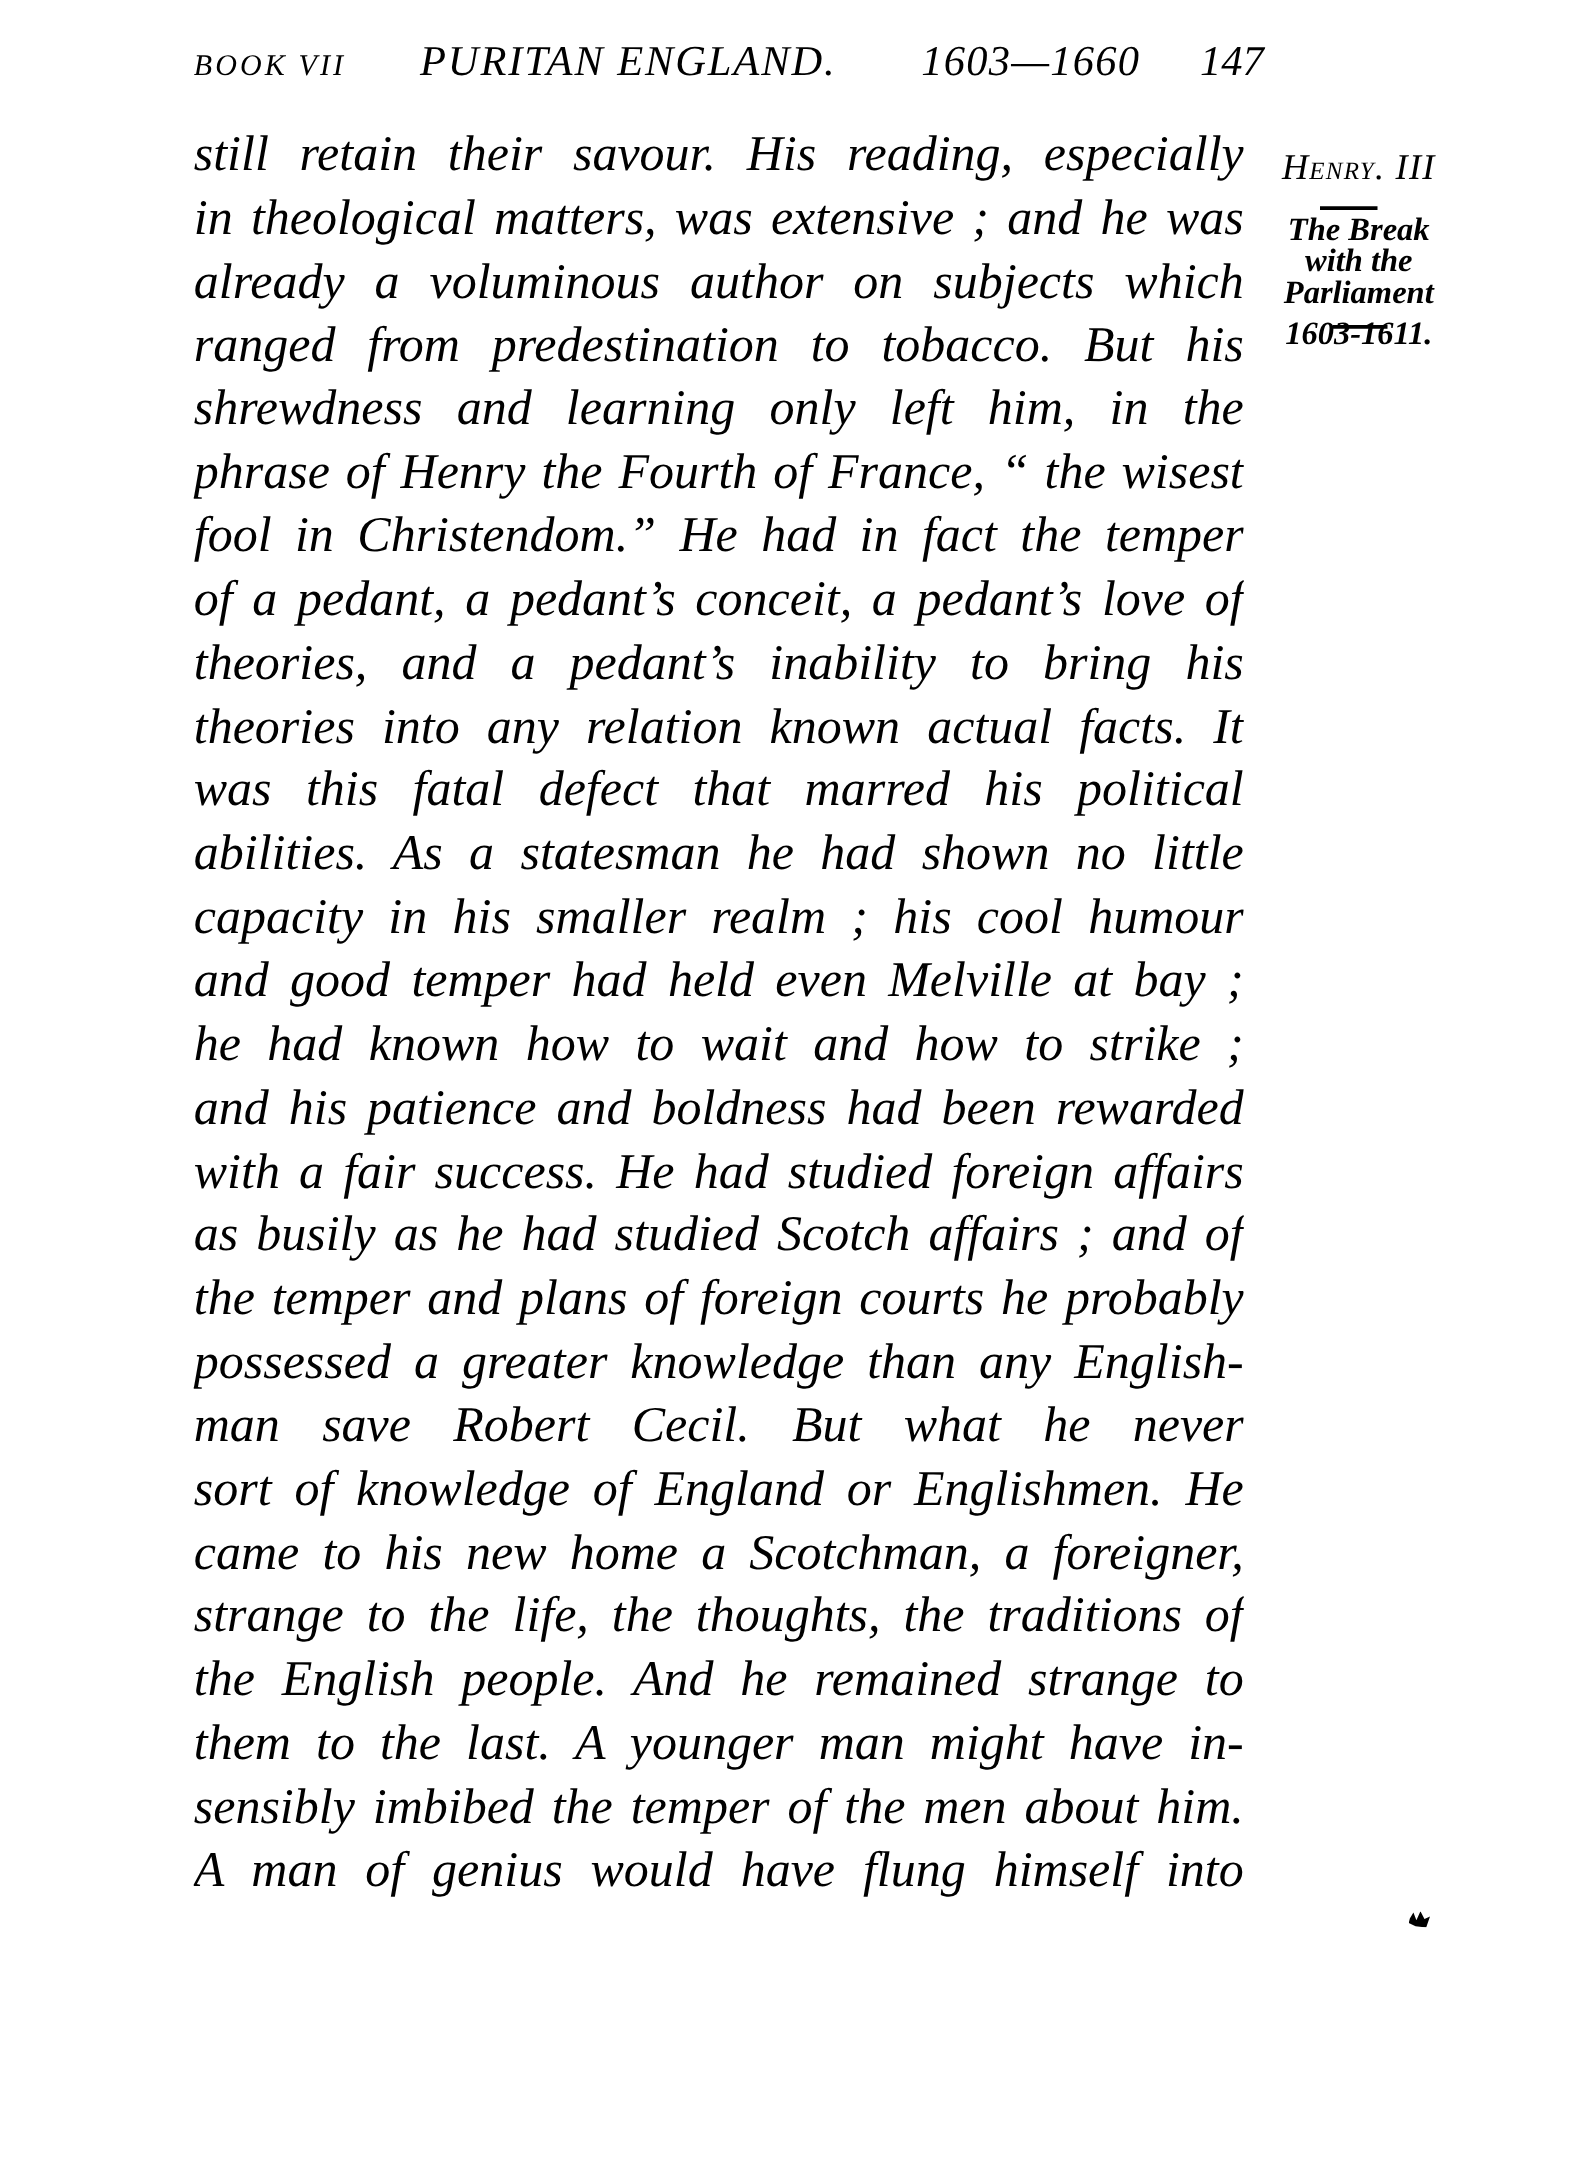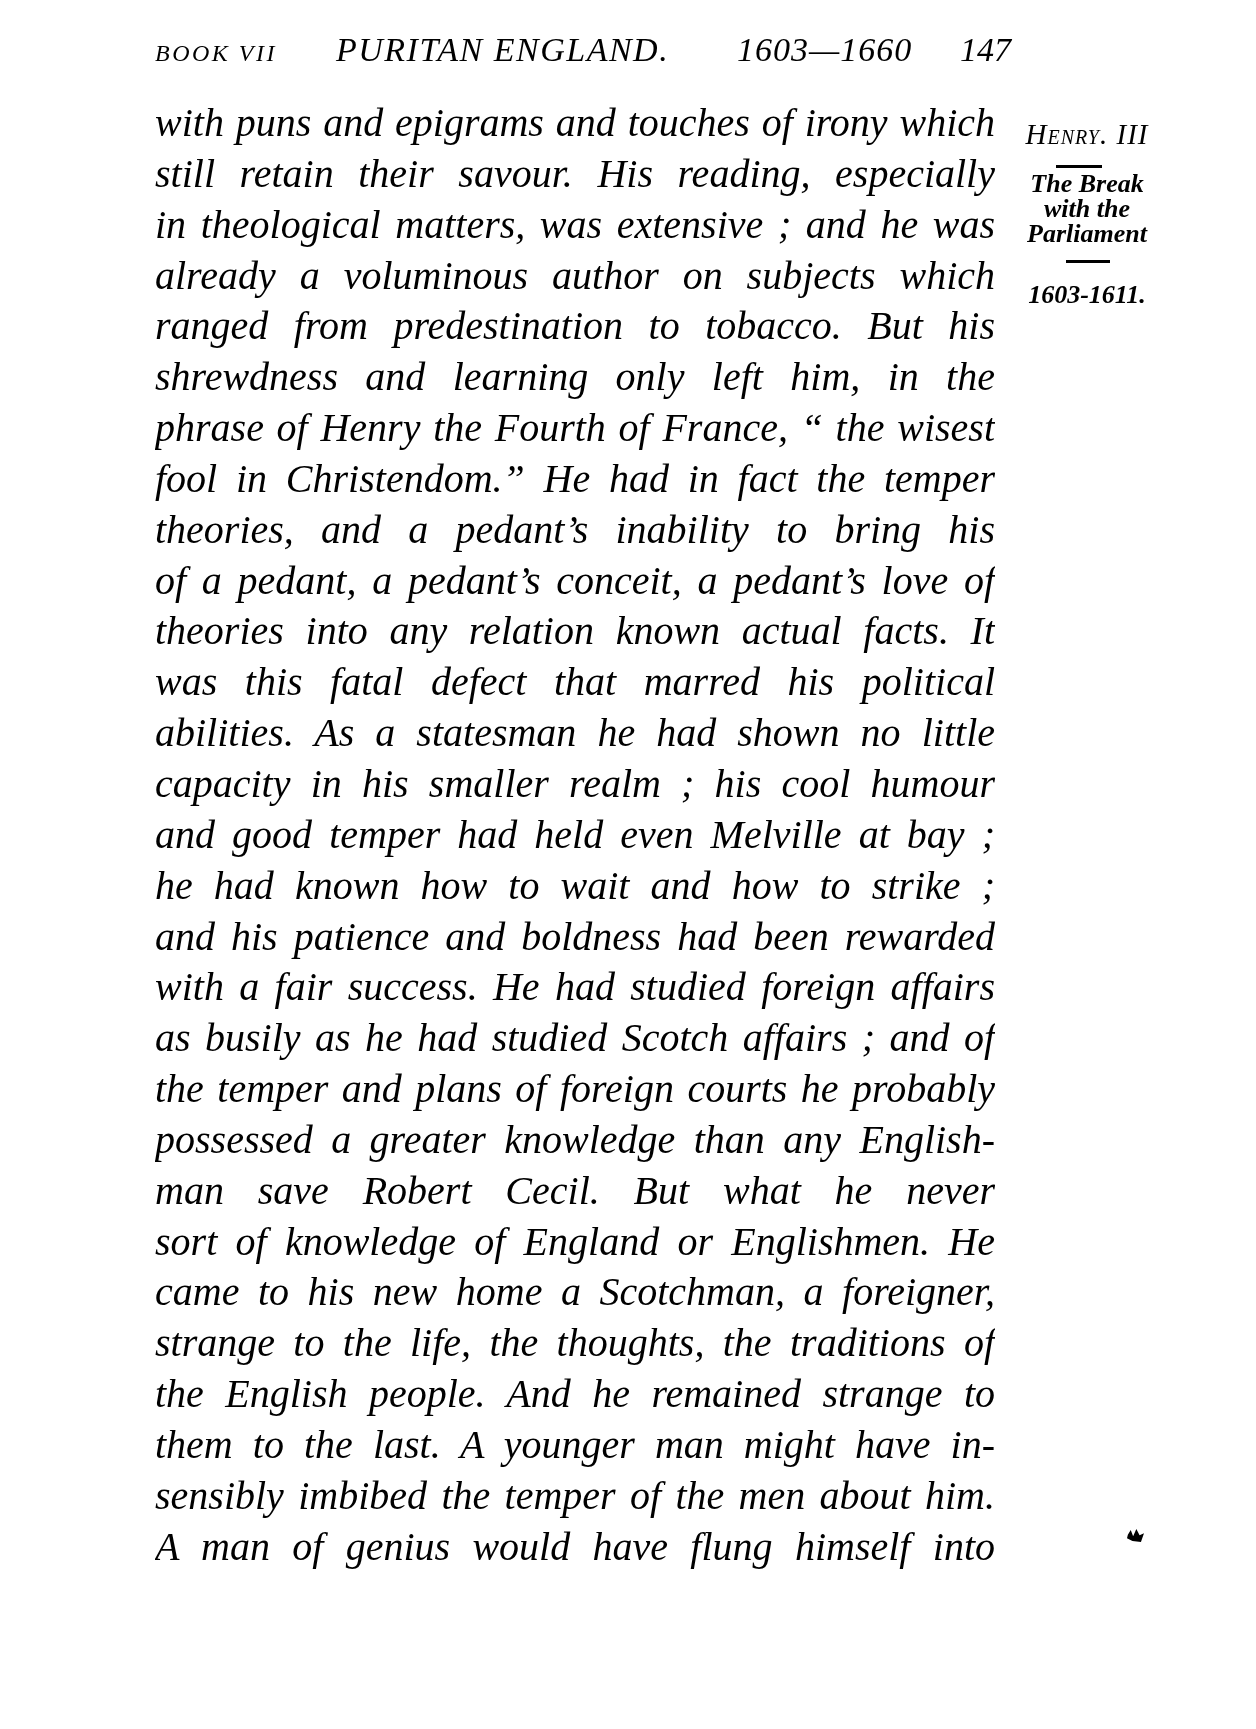--- a/index.html
+++ b/index.html
@@ -38,50 +38,49 @@
     font-variant: small-caps; letter-spacing: 1px;
   }
   .m-rule1 { left: 1056px; top: 165px; width: 46px; height: 3px; background: #000; }
   .m-title {
     left: 1003px; top: 171px; width: 168px;
     text-align: center; font-weight: bold;
     font-size: 26px; line-height: 25px;
   }
   .m-rule2 { left: 1066px; top: 260px; width: 44px; height: 3px; background: #000; }
   .m-years {
-    left: 1003px; top: 280px; width: 168px;
+    left: 1003px; top: 252px; width: 168px;
     text-align: center; font-weight: bold; font-size: 26px;
   }
 
   
   .ink-speck {
     left: 1127px; top: 1529px; width: 17px; height: 13px;
     background: #000;
     clip-path: polygon(5% 45%, 22% 8%, 36% 55%, 55% 0%, 74% 48%, 100% 32%, 82% 100%, 32% 92%, 0% 72%);
   }
 </style>
 </head>
 <body>
 
 <div class="abs hdr-book">BOOK VII</div>
 <div class="abs hdr-title">PURITAN ENGLAND.</div>
 <div class="abs hdr-dates">1603—1660</div>
 <div class="abs hdr-page">147</div>
 
 <div class="abs bodycol">
-  <div class="tline">with puns and epigrams and touches of irony which</div>
   <div class="tline">still retain their savour.  His reading, especially</div>
   <div class="tline">in theological matters, was extensive ; and he was</div>
   <div class="tline">already a voluminous author on subjects which</div>
   <div class="tline">ranged from predestination to tobacco.  But his</div>
   <div class="tline">shrewdness and learning only left him, in the</div>
   <div class="tline">phrase of Henry the Fourth of France, “ the wisest</div>
   <div class="tline">fool in Christendom.”  He had in fact the temper</div>
+  <div class="tline">of a pedant, a pedant’s conceit, a pedant’s love of</div>
   <div class="tline">theories, and a pedant’s inability to bring his</div>
-  <div class="tline">of a pedant, a pedant’s conceit, a pedant’s love of</div>
   <div class="tline">theories into any relation known actual facts.  It</div>
   <div class="tline">was this fatal defect that marred his political</div>
   <div class="tline">abilities.  As a statesman he had shown no little</div>
   <div class="tline">capacity in his smaller realm ; his cool humour</div>
   <div class="tline">and good temper had held even Melville at bay ;</div>
   <div class="tline">he had known how to wait and how to strike ;</div>
   <div class="tline">and his patience and boldness had been rewarded</div>
   <div class="tline">with a fair success.  He had studied foreign affairs</div>
   <div class="tline">as busily as he had studied Scotch affairs ; and of</div>
   <div class="tline">the temper and plans of foreign courts he probably</div>

